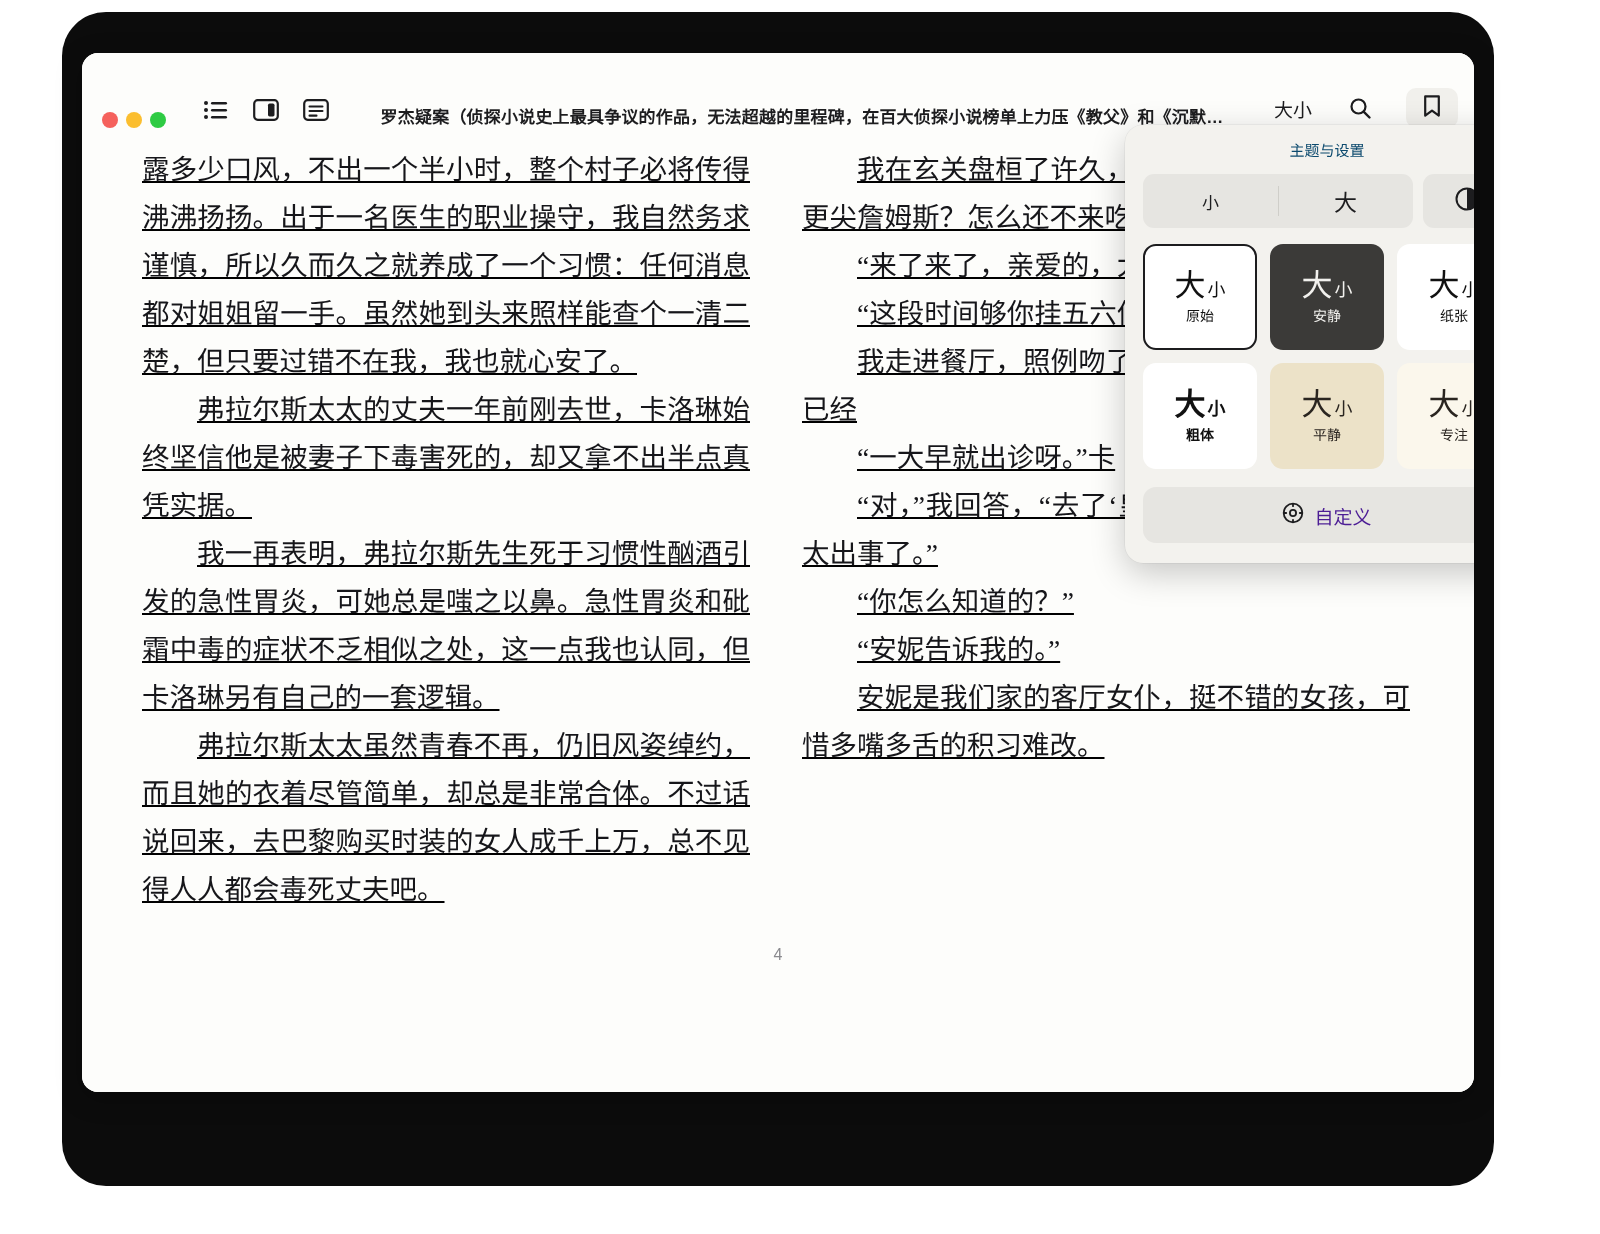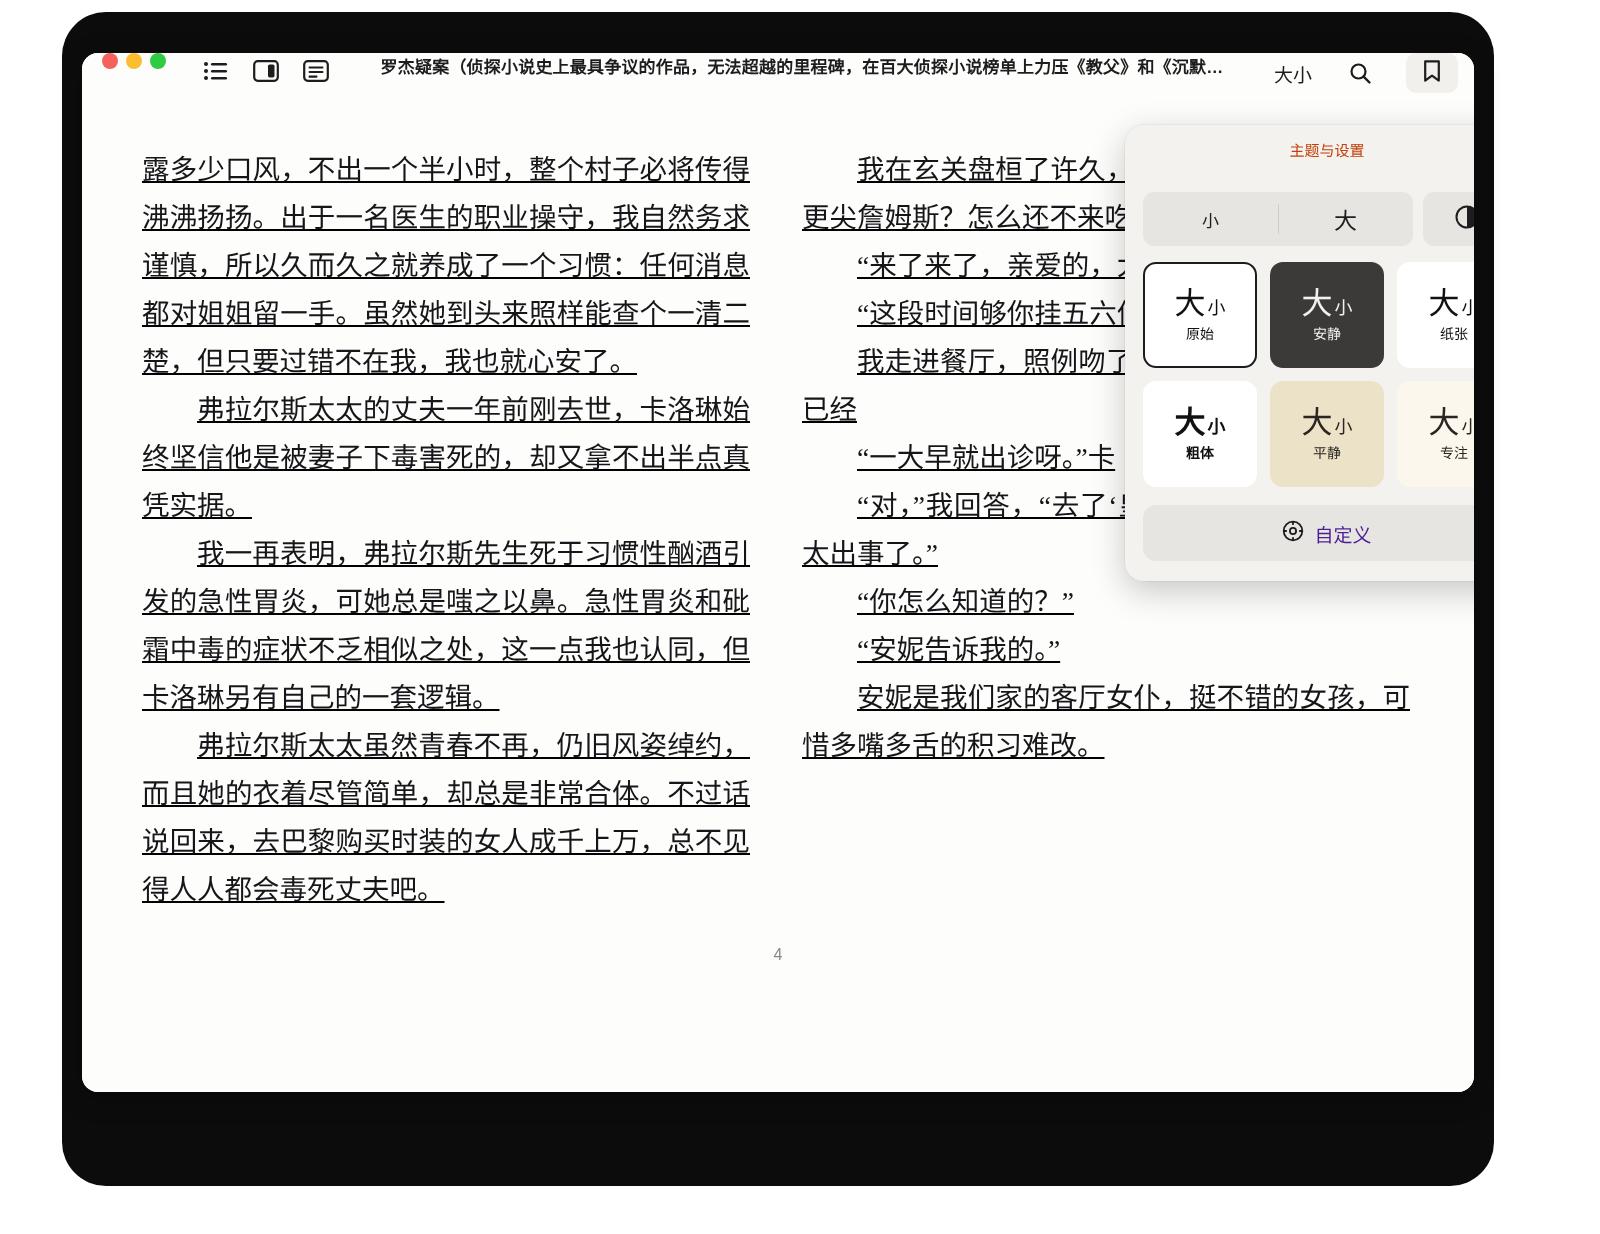--- a/index.html
+++ b/index.html
@@ -39,21 +39,21 @@
     overflow: hidden;
     box-shadow: 0 6px 26px rgba(0,0,0,0.28);
   }
 
   
   .toolbar {
     position: relative;
     height: 75px;
     background: #fdfdfb;
     display: flex;
-    align-items: flex-start;
+    align-items: flex-end;
   }
   .traffic {
     display: flex;
     gap: 8px;
     margin-left: 20px;
   }
   .dot {
     width: 16px; height: 16px; border-radius: 50%;
   }
   .dot.red { background: #f5615c; }
@@ -154,22 +154,22 @@
     width: 404px;
     border-radius: 18px;
     background: #f3f2ee;
     box-shadow: 0 10px 34px rgba(0,0,0,0.22), 0 0 0 0.5px rgba(0,0,0,0.08);
     padding: 14px 18px 20px 18px;
     box-sizing: border-box;
   }
   .popover-title {
     text-align: center;
     font-size: 15px;
-    color: #c2410c;
-    margin-bottom: 32px;
+    color: #0c4a6e;
+    margin-bottom: 14px;
   }
   .seg {
     display: flex;
     height: 54px;
     gap: 10px;
     margin-bottom: 16px;
   }
   .seg-main {
     flex: 1;
     display: flex;

